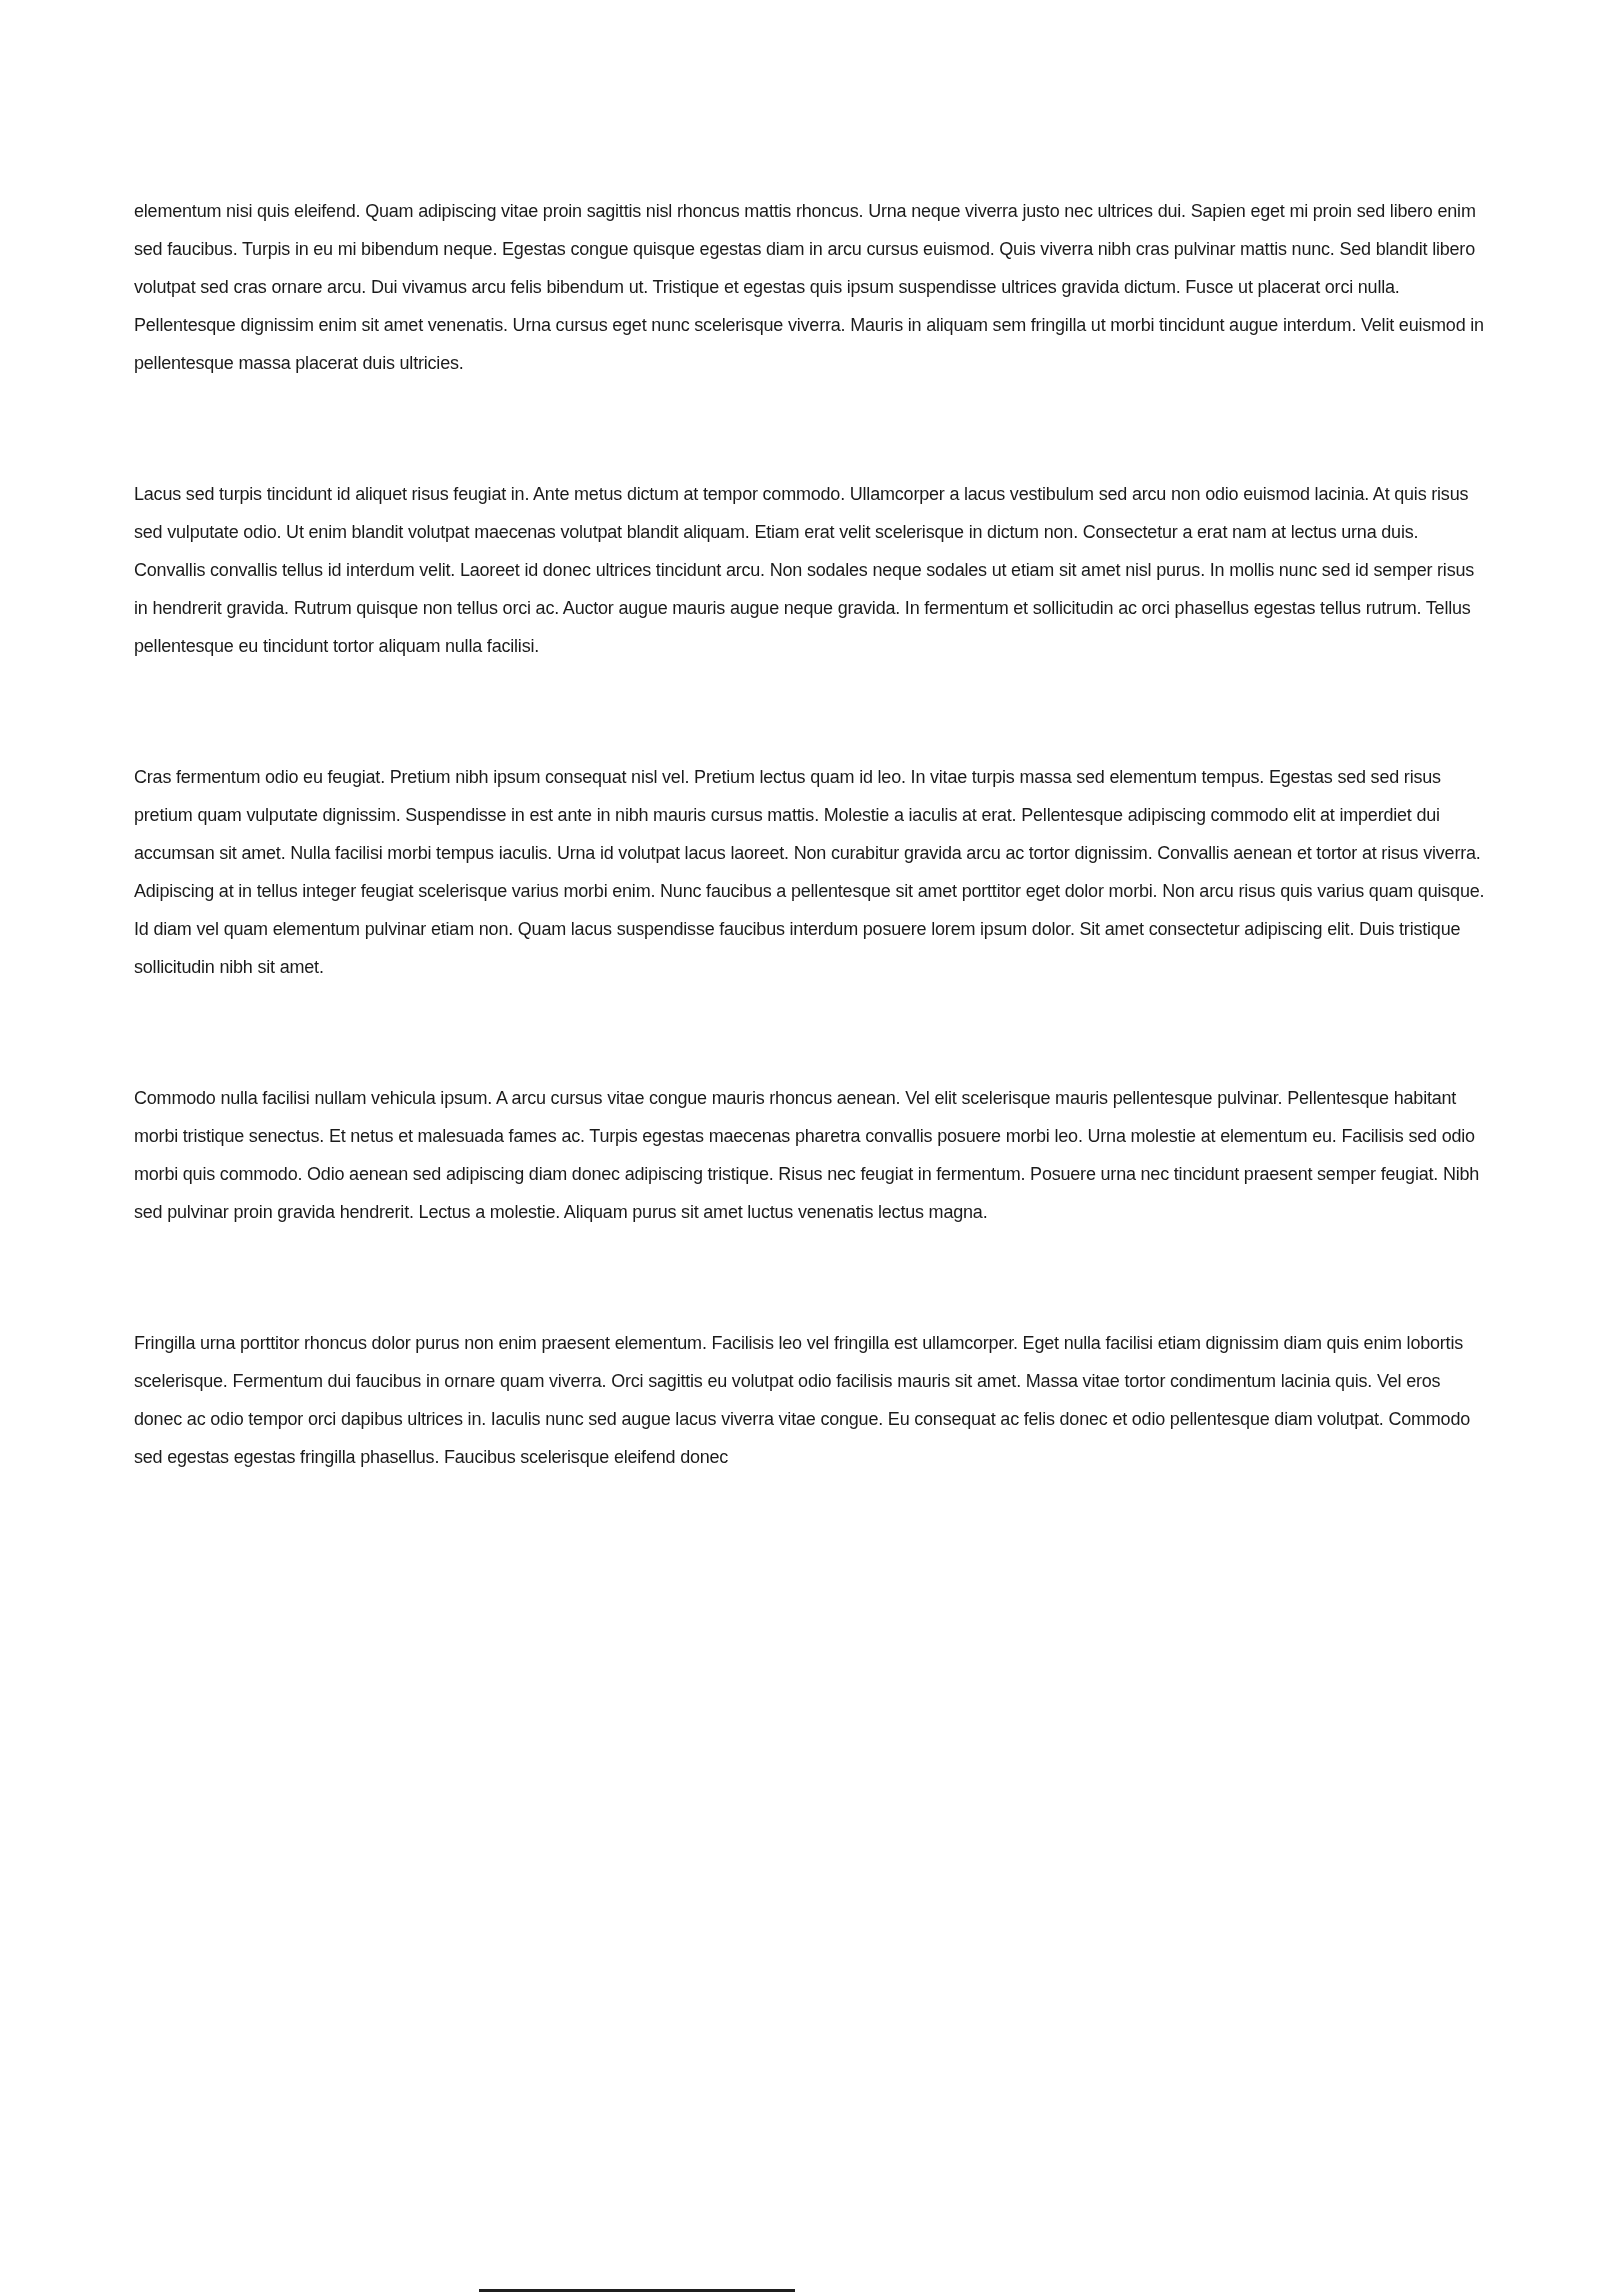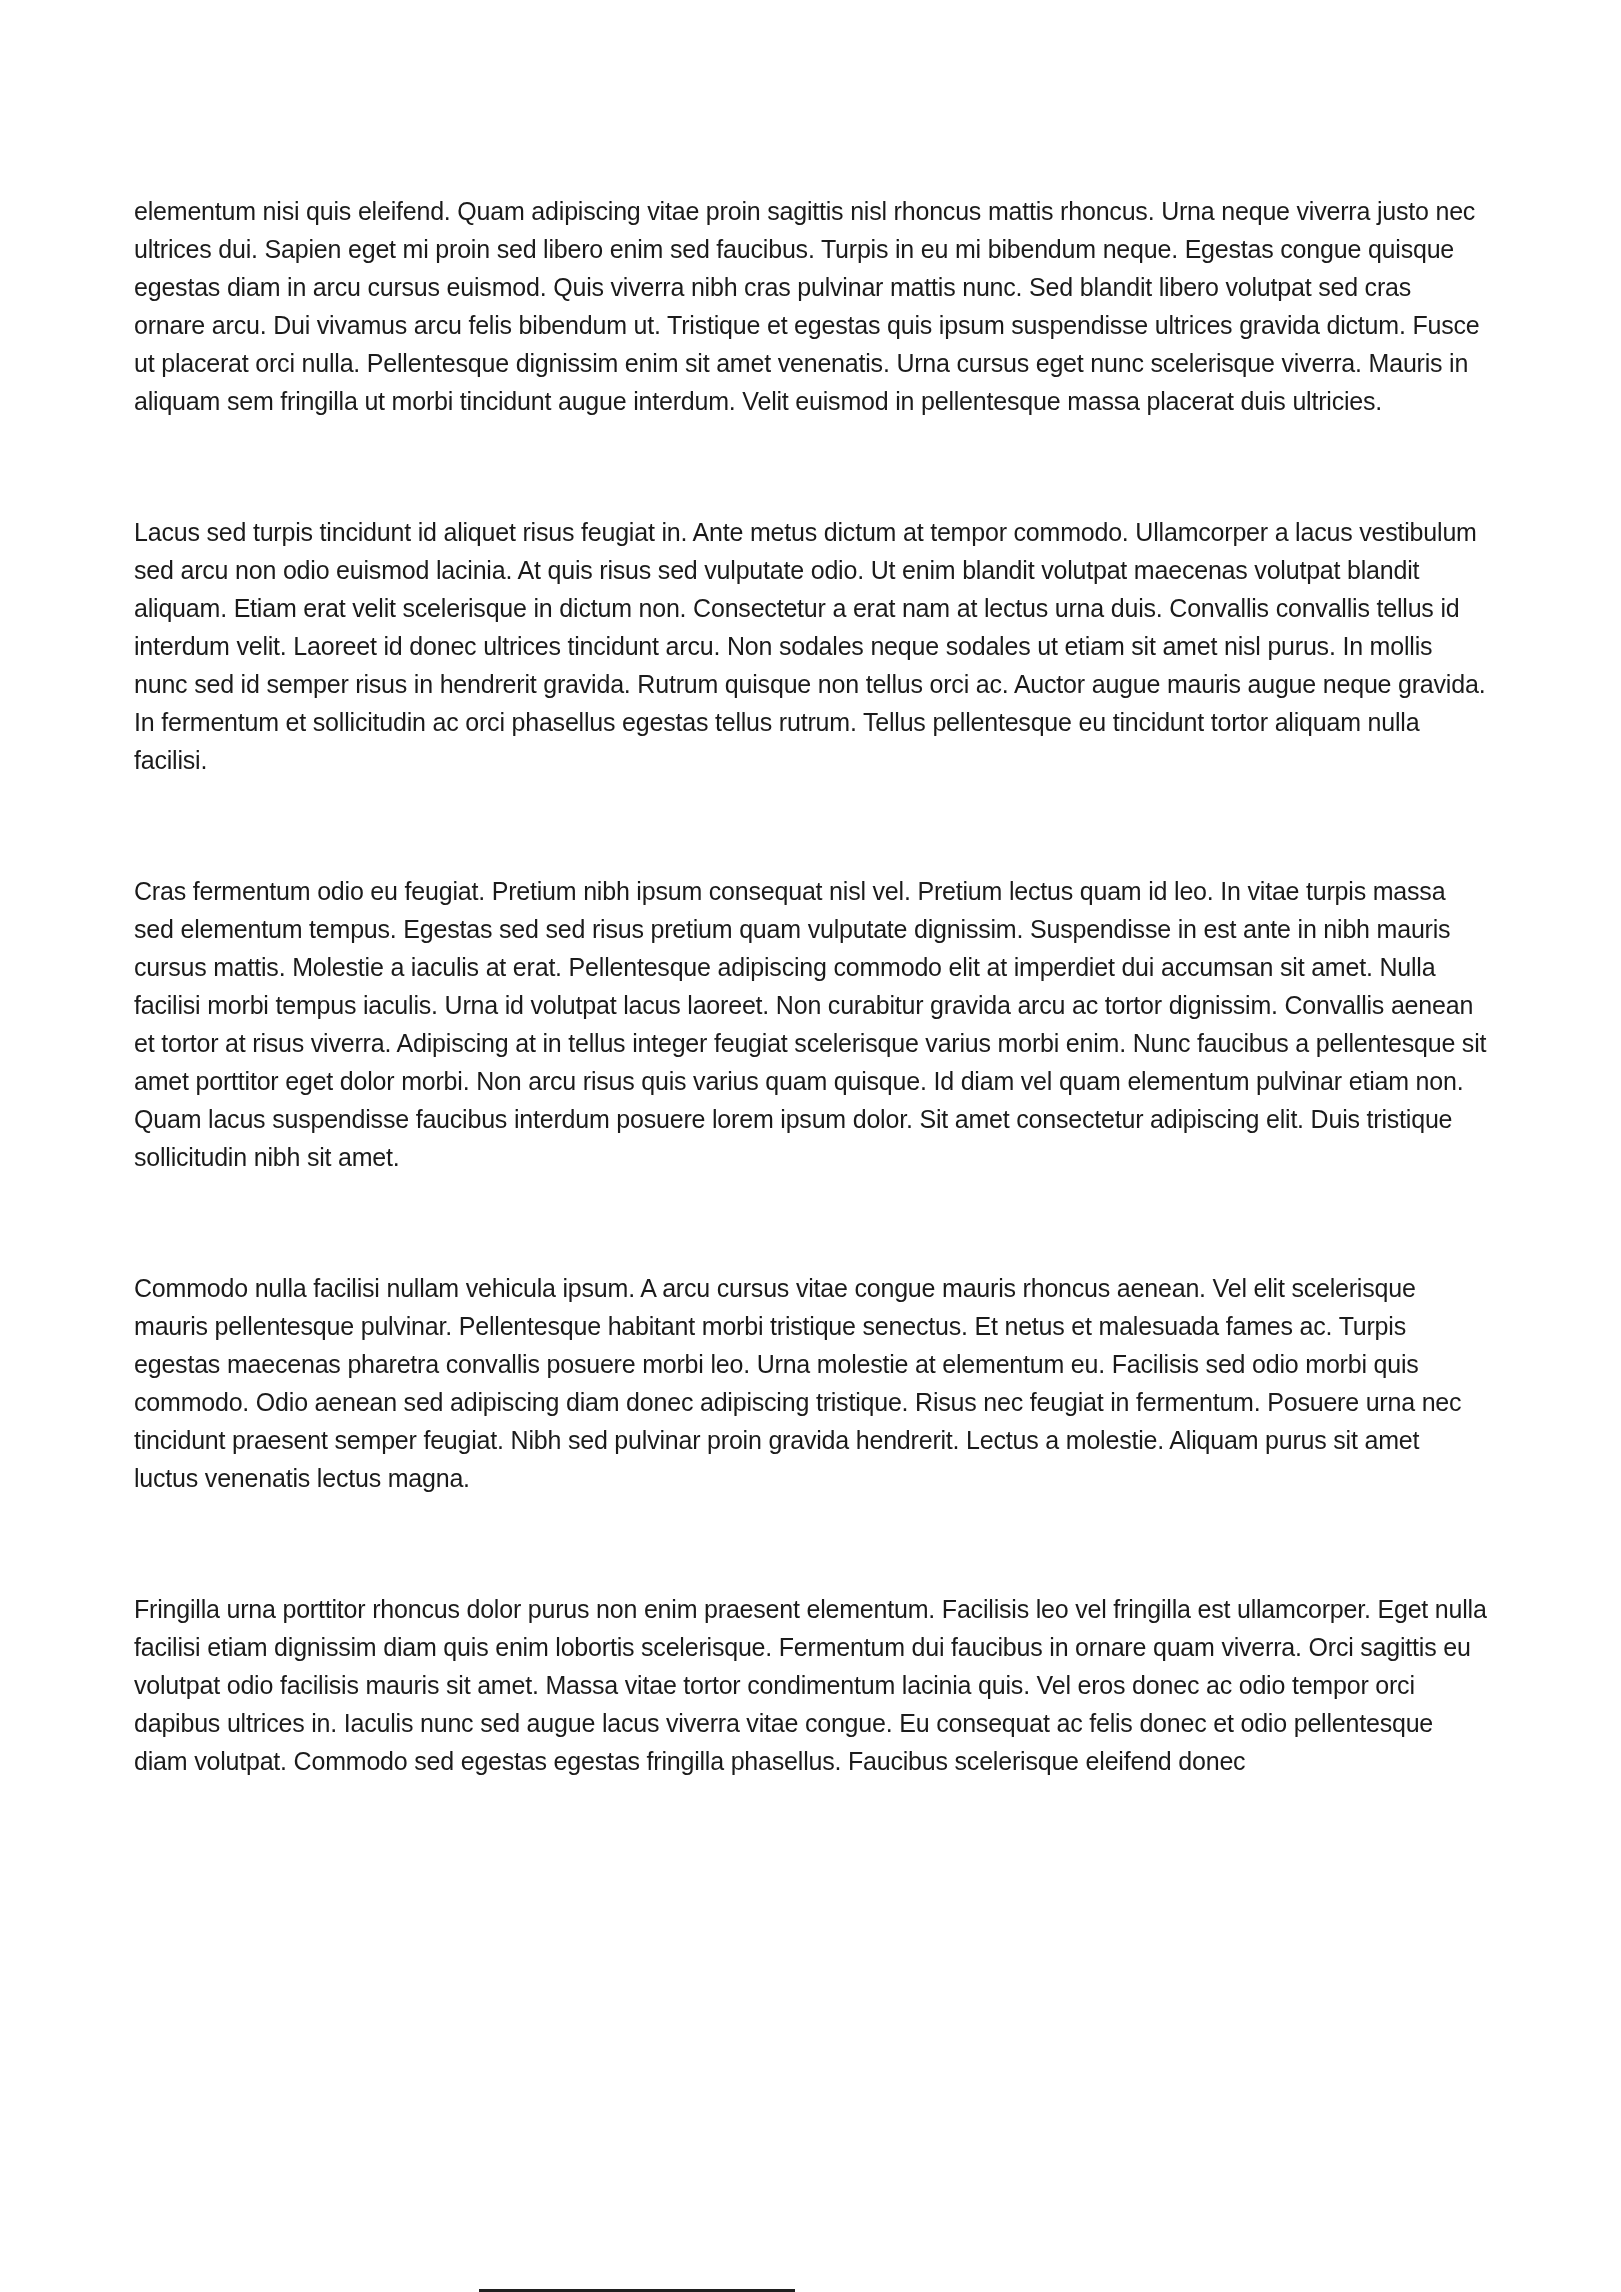--- a/index.html
+++ b/index.html
@@ -15,21 +15,21 @@
     overflow: hidden;
     font-family: "Liberation Sans", "DejaVu Sans", sans-serif;
   }
   .text-block {
     position: absolute;
     top: 0;
     left: 134px;
     width: 1353px;
     padding-top: 192px;
     color: #1b1b1b;
-    font-size: 25px;
+    font-size: 18px;
     line-height: 38px;
     letter-spacing: -0.2px;
     text-align: left;
   }
   .text-block p {
     margin: 0 0 93px 0;
   }
   .text-block p:last-child {
     margin-bottom: 8px;
   }

